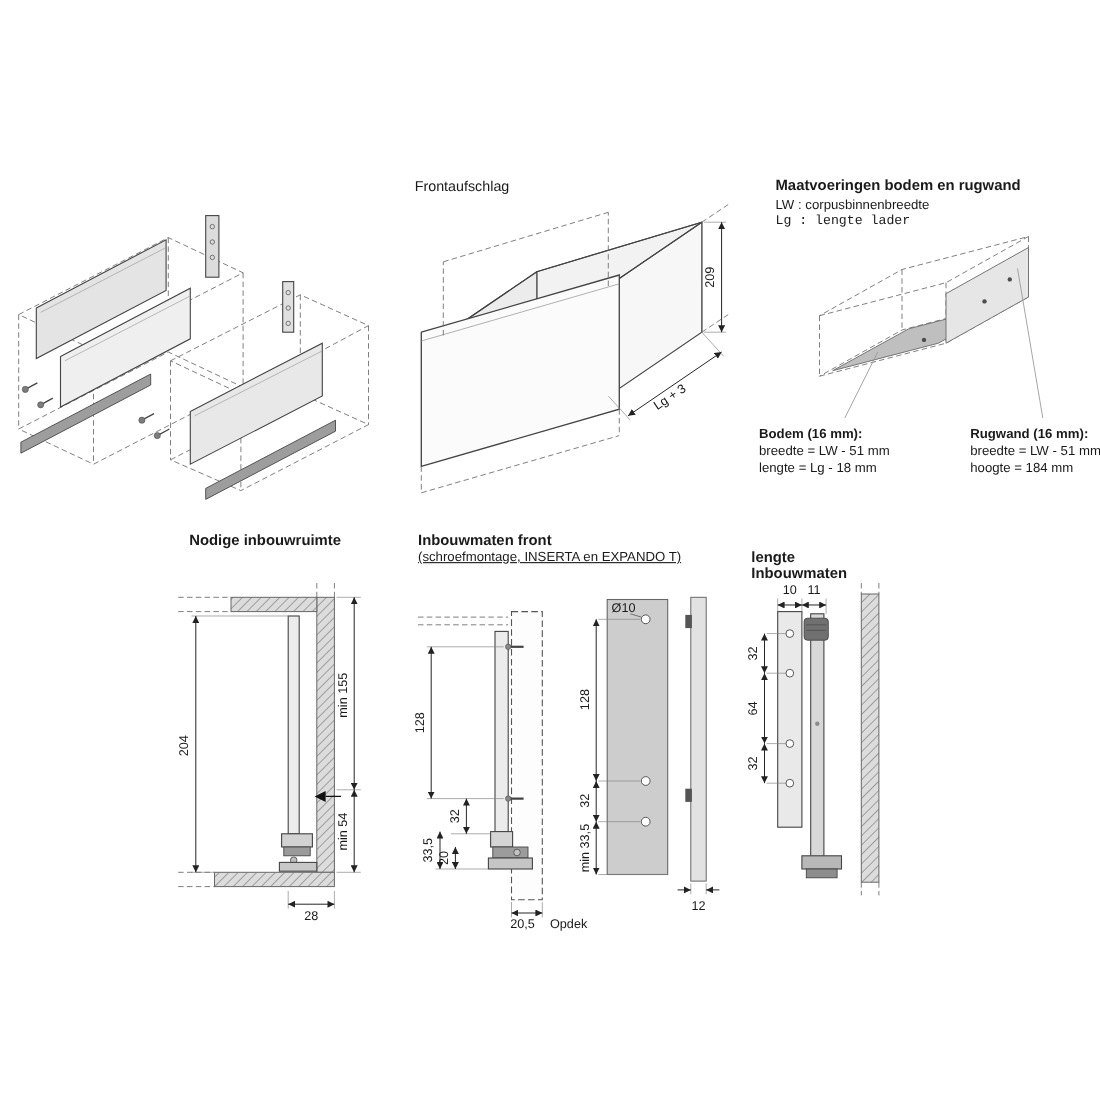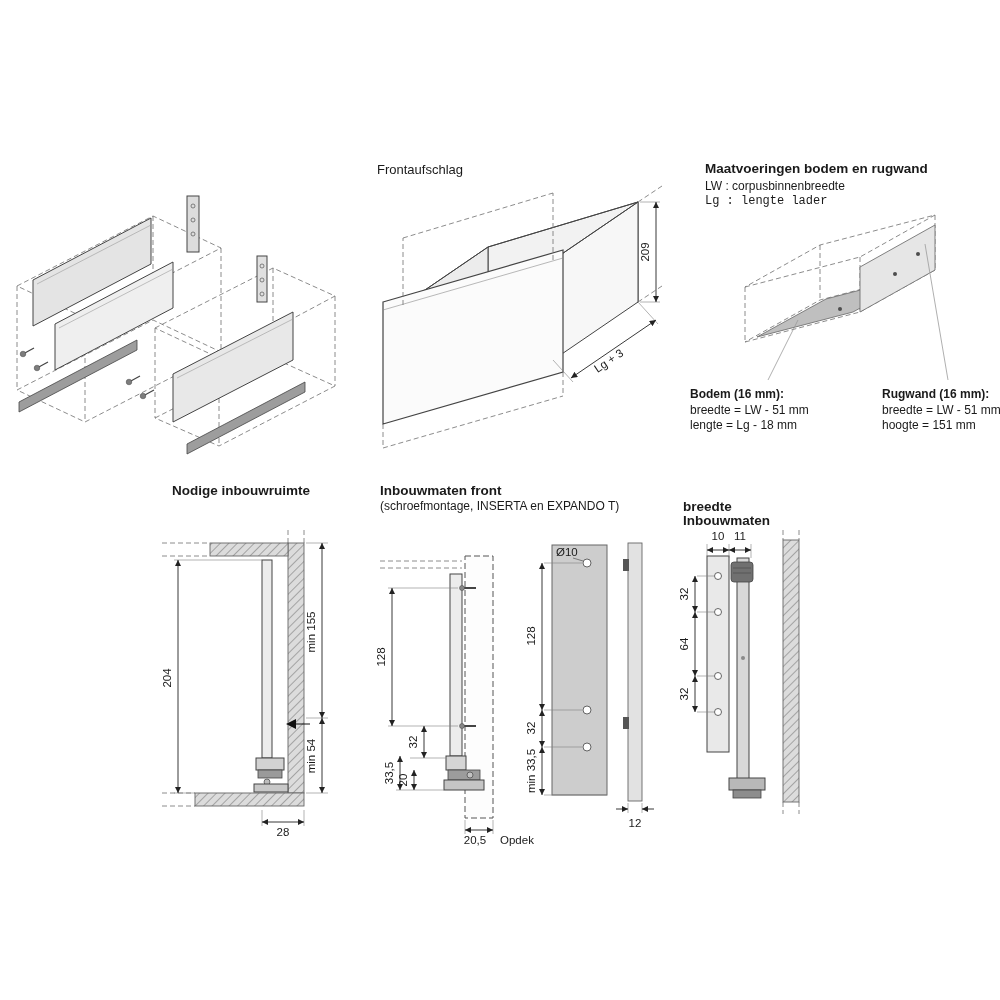--- a/index.html
+++ b/index.html
@@ -162,21 +162,21 @@
   </svg>
 
   <div class="abs block" style="left:690px; top:387px;">
     <div class="hd">Bodem (16 mm):</div>
     <div>breedte = LW - 51 mm</div>
     <div>lengte = Lg - 18 mm</div>
   </div>
   <div class="abs block" style="left:868px; top:387px;margin-left:14px;">
     <div class="hd">Rugwand (16 mm):</div>
     <div>breedte = LW - 51 mm</div>
-    <div>hoogte = 151 mm</div>
+    <div>hoogte = 184 mm</div>
   </div>
 
   <div class="abs title" style="left:172px; top:483px;">Nodige inbouwruimte</div>
 
   <svg class="draw" style="left:150px; top:528px;" width="200" height="310" viewBox="0 0 200 310">
     <rect x="138" y="15" width="16" height="250" fill="url(#hatch)" stroke="#666" stroke-width="0.9"></rect>
     <rect x="60" y="15" width="78" height="13" fill="url(#hatch)" stroke="#666" stroke-width="0.9"></rect>
     <rect x="45" y="265" width="109" height="13" fill="url(#hatch)" stroke="#666" stroke-width="0.9"></rect>
     <g>
       <line class="dash" x1="12" y1="15" x2="60" y2="15"></line>
@@ -216,21 +216,21 @@
     </g>
     <g>
       <line class="ext" x1="112" y1="282" x2="112" y2="298"></line>
       <line class="ext" x1="154" y1="282" x2="154" y2="298"></line>
       <line class="dimline" x1="112" y1="294" x2="154" y2="294" marker-start="url(#arrS)" marker-end="url(#arrE)"></line>
       <text x="133" y="308" text-anchor="middle">28</text>
     </g>
   </svg>
 
   <div class="abs title" style="left:380px; top:483px;">Inbouwmaten front</div>
-  <div class="abs small" style="left:380px; top:499px;">(schroefmontage, INSERTA en EXPANDO T)</div>
+  <div class="abs small" style="left:380px; top:499px;text-decoration:underline;">(schroefmontage, INSERTA en EXPANDO T)</div>
 
   <svg class="draw" style="left:370px; top:528px;" width="175" height="318" viewBox="0 0 175 318">
     <g>
       <line class="dash" x1="10" y1="33" x2="92" y2="33"></line>
       <line class="dash" x1="10" y1="40" x2="92" y2="40"></line>
     </g>
     <rect x="95" y="28" width="28" height="262" fill="#fdfdfd" stroke="#555" stroke-width="1" stroke-dasharray="6 3"></rect>
     <g>
       <rect x="80" y="46" width="12" height="182" fill="#ececec" class="solid"></rect>
       <line x1="92" y1="60" x2="106" y2="60" stroke="#444" stroke-width="2"></line>
@@ -304,21 +304,21 @@
     <g>
       <line class="ext" x1="100" y1="268" x2="100" y2="278"></line>
       <line class="ext" x1="114" y1="268" x2="114" y2="278"></line>
       <line class="dimline" x1="88" y1="274" x2="100" y2="274" marker-end="url(#arrE)"></line>
       <line class="dimline" x1="126" y1="274" x2="114" y2="274" marker-end="url(#arrE)"></line>
       <text x="107" y="292" text-anchor="middle">12</text>
     </g>
   </svg>
 
   <div class="abs title" style="left:683px; top:465px;margin-top:48px;">Inbouwmaten</div>
-  <div class="abs title" style="left:683px; top:499px;">breedte</div>
+  <div class="abs title" style="left:683px; top:499px;">lengte</div>
 
   <svg class="draw" style="left:675px; top:528px;" width="135" height="300" viewBox="0 0 135 300">
     <rect x="108" y="12" width="16" height="262" fill="url(#hatch)" stroke="#666" stroke-width="0.9"></rect>
     <g>
       <line class="dash" x1="108" y1="2" x2="108" y2="12"></line>
       <line class="dash" x1="124" y1="2" x2="124" y2="12"></line>
       <line class="dash" x1="108" y1="274" x2="108" y2="286"></line>
       <line class="dash" x1="124" y1="274" x2="124" y2="286"></line>
     </g>
     <g>

